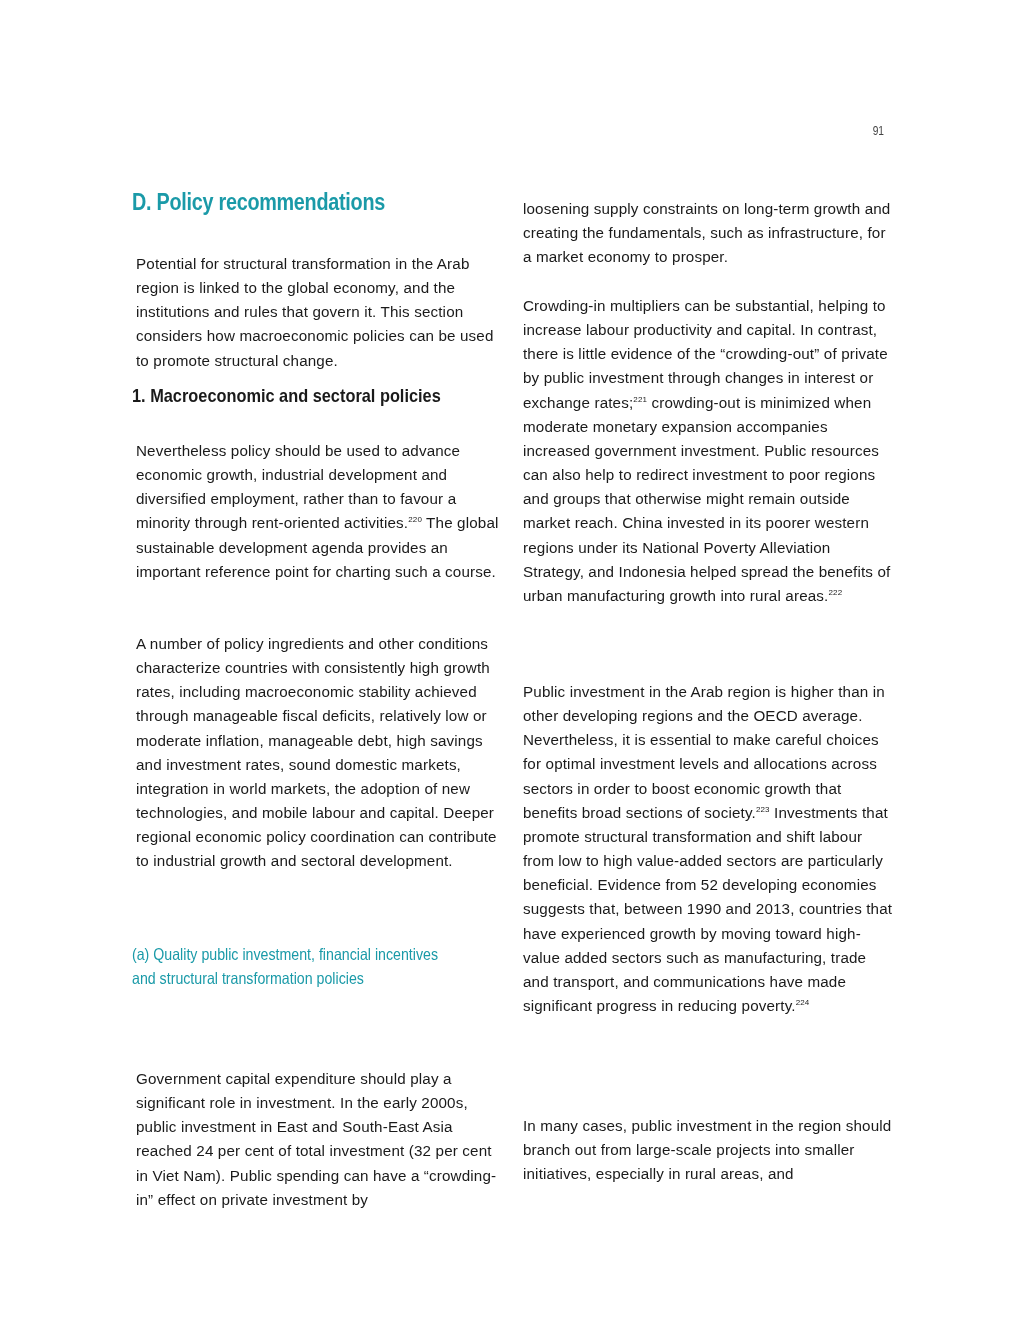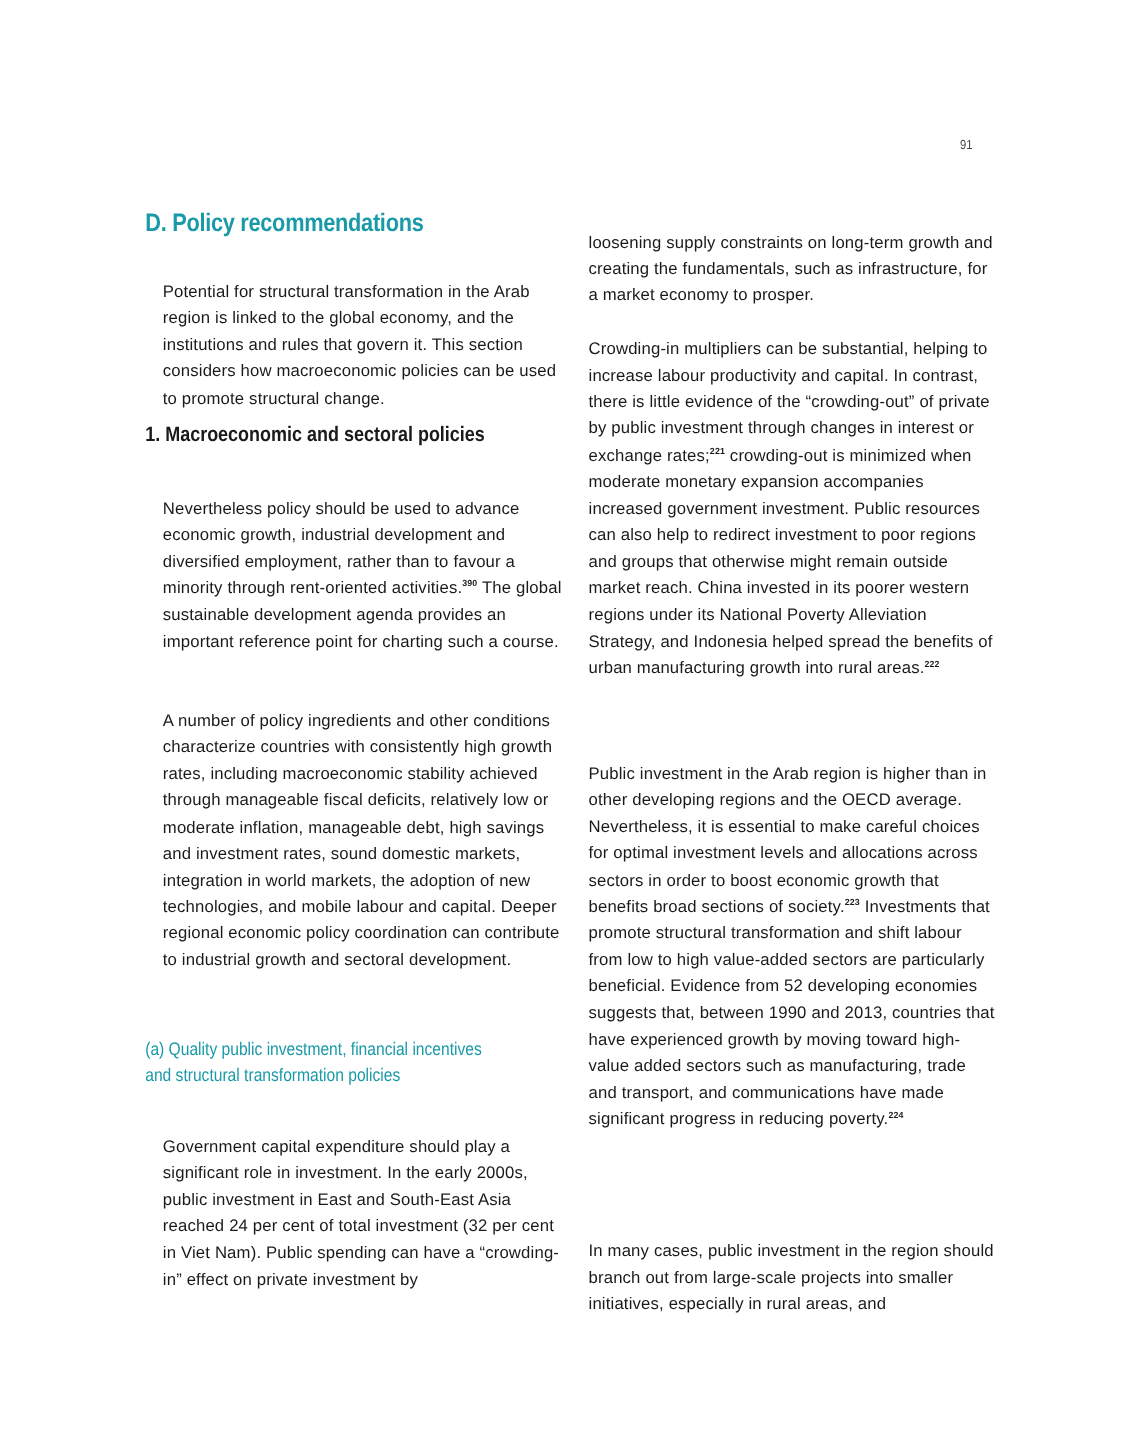--- a/index.html
+++ b/index.html
@@ -3,45 +3,45 @@
 <meta charset="utf-8">
 <style>
   html, body { margin: 0; padding: 0; background: #ffffff; }
   body { width: 1020px; height: 1320px; position: relative; overflow: hidden;
          font-family: "Liberation Sans", sans-serif; color: #1a1a1a; }
   .page-number { position: absolute; top: 124px; left: 862px; width: 22px; text-align: right;
                  font-size: 12px; color: #444; font-family: "Liberation Sans Narrow", "Liberation Sans", sans-serif; transform: scaleX(0.85); transform-origin: right; }
   .col { position: absolute; top: 0; width: 368px; }
   .col-left { left: 132px; }
   .col-right { left: 519px; }
-  .p { font-size: 15.2px; line-height: 24.15px; margin: 16px; letter-spacing: 0.15px; }
-  sup { font-size: 8px; line-height: 0; vertical-align: 6px; font-weight: bold; }
+  .p { font-size: 15.2px; line-height: 24.15px; margin: 4px; letter-spacing: 0.15px; }
+  sup { font-size: 8px; line-height: 0; vertical-align: 6px; }
   .h1 { position: absolute; left: 132px; top: 189px; font-size: 23px; color: #1a9aa8; margin: 0;
         letter-spacing: -0.3px; transform: scaleX(0.86); transform-origin: left; white-space: nowrap; }
   .h2 { font-size: 19px; margin: 0; color: #1a1a1a; transform: scaleX(0.86); transform-origin: left; white-space: nowrap; }
   .h3 { font-size: 16.5px; line-height: 24.15px; margin: 0; color: #1a9aa8; transform: scaleX(0.86); transform-origin: left; white-space: nowrap; }
   .blk { position: absolute; left: 0; width: 372px; }
 </style>
 </head>
 <body>
 
 <div class="page-number">91</div>
 
 <h1 class="h1">D. Policy recommendations</h1>
 
 <div class="col col-left">
-  <p class="p blk" style="top:238px">Potential for structural transformation in the Arab region is linked to the global economy, and the institutions and rules that govern it. This section considers how macroeconomic policies can be used to promote structural change.</p>
+  <p class="p blk" style="top:248px">Potential for structural transformation in the Arab region is linked to the global economy, and the institutions and rules that govern it. This section considers how macroeconomic policies can be used to promote structural change.</p>
   <h2 class="h2 blk" style="top:385px">1.  Macroeconomic and sectoral policies</h2>
-  <p class="p blk" style="top:435px"><span>Nevertheless policy should be used to advance economic growth, industrial development and diversified employment, rather than to favour a minority through rent-oriented activities.</span><sup>390</sup><span> The global sustainable development agenda provides an important reference point for charting such a course.</span></p>
+  <p class="p blk" style="top:435px"><span>Nevertheless policy should be used to advance economic growth, industrial development and diversified employment, rather than to favour a minority through rent-oriented activities.</span><sup>220</sup><span> The global sustainable development agenda provides an important reference point for charting such a course.</span></p>
   <p class="p blk" style="top:628px">A number of policy ingredients and other conditions characterize countries with consistently high growth rates, including macroeconomic stability achieved through manageable fiscal deficits, relatively low or moderate inflation, manageable debt, high savings and investment rates, sound domestic markets, integration in world markets, the adoption of new technologies, and mobile labour and capital. Deeper regional economic policy coordination can contribute to industrial growth and sectoral development.</p>
   <div class="blk" style="top:942px">
     <div class="h3">(a)  Quality public investment, financial incentives</div>
     <div class="h3">and structural transformation policies</div>
   </div>
-  <p class="p blk" style="top:1015px">Government capital expenditure should play a significant role in investment. In the early 2000s, public investment in East and South-East Asia reached 24 per cent of total investment (32 per cent in Viet Nam). Public spending can have a “crowding-in” effect on private investment by</p>
+  <p class="p blk" style="top:1063px">Government capital expenditure should play a significant role in investment. In the early 2000s, public investment in East and South-East Asia reached 24 per cent of total investment (32 per cent in Viet Nam). Public spending can have a “crowding-in” effect on private investment by</p>
 </div>
 
 <div class="col col-right">
   <p class="p blk" style="top:193px">loosening supply constraints on long-term growth and creating the fundamentals, such as infrastructure, for a market economy to prosper.</p>
   <p class="p blk" style="top:290px"><span>Crowding-in multipliers can be substantial, helping to increase labour productivity and capital. In contrast, there is little evidence of the “crowding-out” of private by public investment through changes in interest or exchange rates;</span><sup>221</sup><span> crowding-out is minimized when moderate monetary expansion accompanies increased government investment. Public resources can also help to redirect investment to poor regions and groups that otherwise might remain outside market reach. China invested in its poorer western regions under its National Poverty Alleviation Strategy, and Indonesia helped spread the benefits of urban manufacturing growth into rural areas.</span><sup>222</sup></p>
   <p class="p blk" style="top:676px"><span>Public investment in the Arab region is higher than in other developing regions and the OECD average. Nevertheless, it is essential to make careful choices for optimal investment levels and allocations across sectors in order to boost economic growth that benefits broad sections of society.</span><sup>223</sup><span> Investments that promote structural transformation and shift labour from low to high value-added sectors are particularly beneficial. Evidence from 52 developing economies suggests that, between 1990 and 2013, countries that have experienced growth by moving toward high-value added sectors such as manufacturing, trade and transport, and communications have made significant progress in reducing poverty.</span><sup>224</sup></p>
   <p class="p blk" style="top:1110px">In many cases, public investment in the region should branch out from large-scale projects into smaller initiatives, especially in rural areas, and</p>
 </div>
 
 </body></html>

